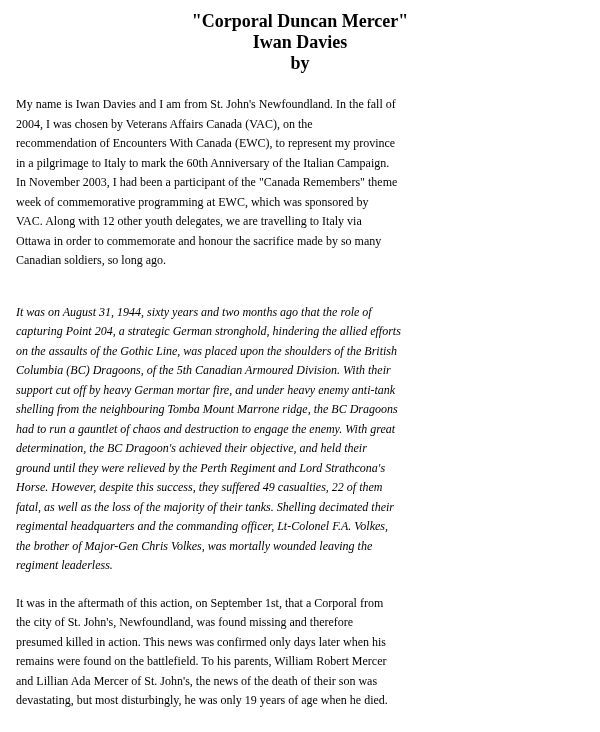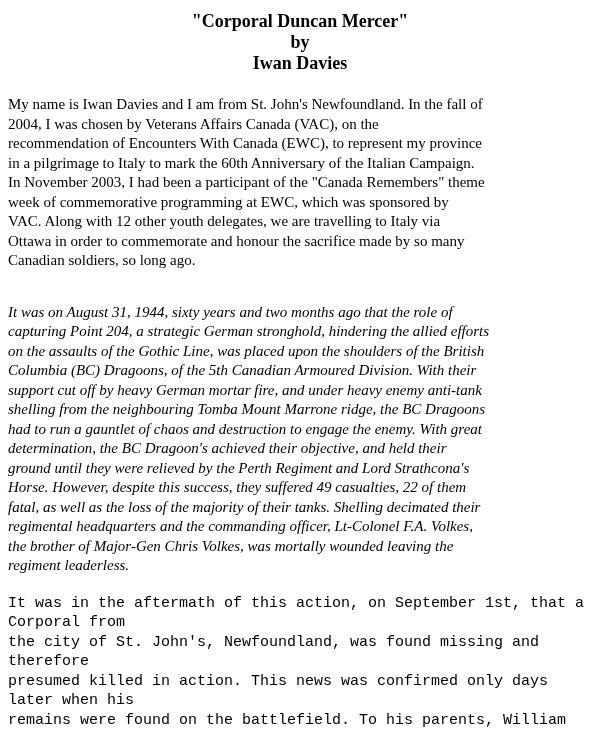--- a/index.html
+++ b/index.html
@@ -22,38 +22,38 @@
     padding-top: 11px;
   }
   .title-line {
     font-weight: bold;
     font-size: 18px;
     line-height: 21px;
     margin: 0;
     padding: 0;
   }
   .para {
-    font-size: 15px;
+    font-size: 12px;
     line-height: 19.5px;
-    margin: 0 8px;
+    margin: 0 16px;
     white-space: pre-line;
     letter-spacing: 0px;
   }
   .p1 { margin-top: 21px; }
   .p2 { margin-top: 32px; font-style: italic; }
-  .p3 { margin-top: 18px; font-family: Liberation Mono, monospace; }
+  .p3 { margin-top: 18px; }
 </style>
 </head>
 <body>
 
 <div class="page">
   <header class="title-block">
     <h1 class="title-line">"Corporal Duncan Mercer"</h1>
+    <div class="title-line">Iwan Davies</div>
     <div class="title-line">by</div>
-    <div class="title-line">Iwan Davies</div>
   </header>
   <main>
     <p class="para p1">My name is Iwan Davies and I am from St. John's Newfoundland. In the fall of
 2004, I was chosen by Veterans Affairs Canada (VAC), on the
 recommendation of Encounters With Canada (EWC), to represent my province
 in a pilgrimage to Italy to mark the 60th Anniversary of the Italian Campaign.
 In November 2003, I had been a participant of the "Canada Remembers" theme
 week of commemorative programming at EWC, which was sponsored by
 VAC. Along with 12 other youth delegates, we are travelling to Italy via
 Ottawa in order to commemorate and honour the sacrifice made by so many

